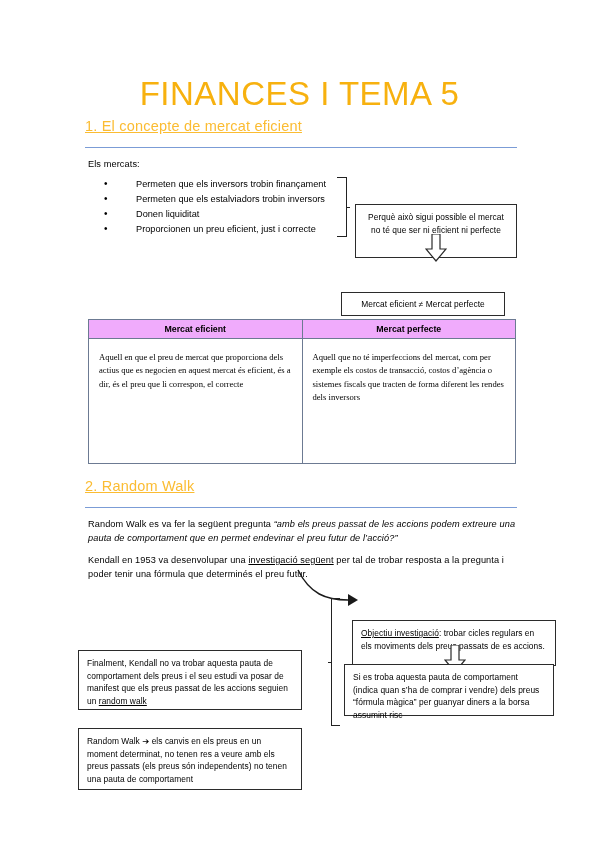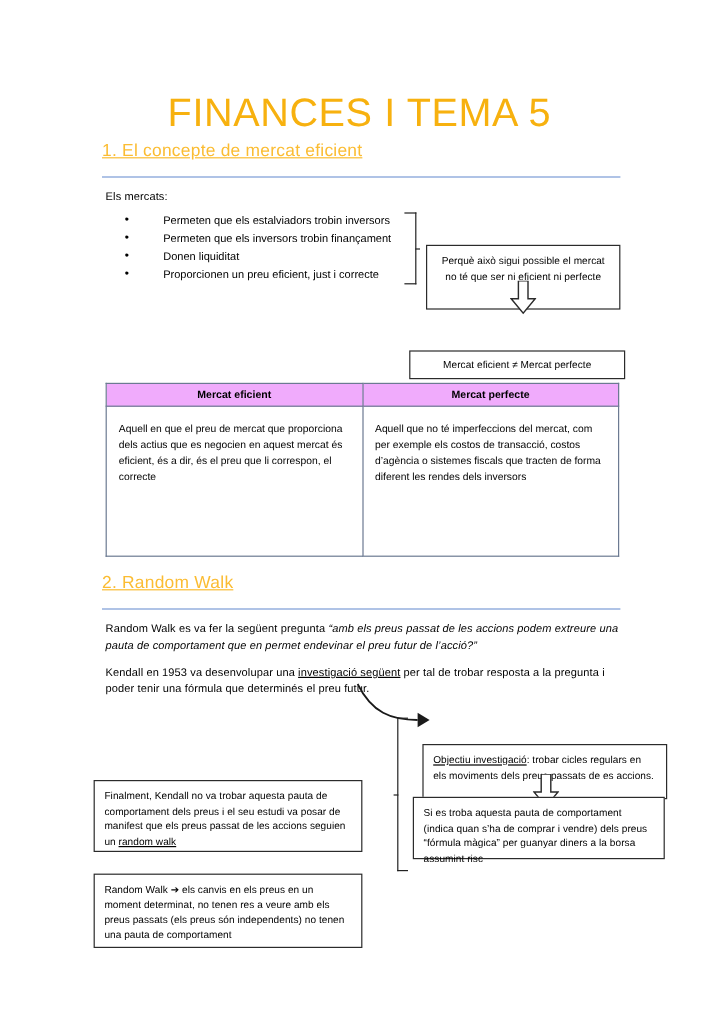--- a/index.html
+++ b/index.html
@@ -133,21 +133,21 @@
     background: #ffffff;
     font-size: 8.4px;
     line-height: 1.5;
     letter-spacing: .05px;
     padding: 6px 8px;
     margin-top: 28px;
   }
   .flowbox.center { text-align: center; }
 
   #box-perque { top: 176px; left: 355px; width: 162px; height: 54px; }
-  #box-neq    { top: 264px; left: 341px; width: 180px; height: 24px;
+  #box-neq    { top: 264px; left: 341px; width: 164px; height: 24px;
                 display: flex; align-items: center; justify-content: center; }
 
   
   .block-arrow {
     position: absolute;
     width: 22px;
     height: 28px;
     color: #2b2b2b;
   }
   #arrow1 { top: 234px; left: 425px; }
@@ -170,20 +170,21 @@
     font-weight: bold;
     padding: 4px 3px;
     text-align: center;
   }
   .cmp-table td {
     border: 1px solid #6c7a92;
     vertical-align: top;
     padding: 12px 10px 20px 10px;
     line-height: 1.55;
     height: 92px;
+    font-family: Liberation Serif, serif;
   }
 
   
   .p-rw    { top: 517px; left: 88px; width: 432px; }
   .p-kend  { top: 553px; left: 88px; width: 432px; }
   .ital { font-style: italic; }
   .uline { text-decoration: underline; }
 
   
   #box-final  { top: 622px; left: 78px; width: 224px; height: 60px; }
@@ -226,22 +227,22 @@
 <div class="page">
 
 
   <div class="main-title">FINANCES I TEMA 5</div>
 
   <div class="section-head" id="sec1">1. El concepte de mercat eficient</div>
 
   <div class="body-text lead-mercats">Els mercats:</div>
 
   <ul class="bullets">
+    <li>Permeten que els inversors trobin finançament</li>
     <li>Permeten que els estalviadors trobin inversors</li>
-    <li>Permeten que els inversors trobin finançament</li>
     <li>Donen liquiditat</li>
     <li>Proporcionen un preu eficient, just i correcte</li>
   </ul>
 
   <div class="bullet-brace"></div>
 
   <div class="flowbox center" id="box-perque">Perquè això sigui possible el mercat no té que ser ni eficient ni perfecte</div>
 
   <div class="block-arrow" id="arrow1">
     <svg width="22" height="28" viewBox="0 0 22 28" aria-hidden="true">

